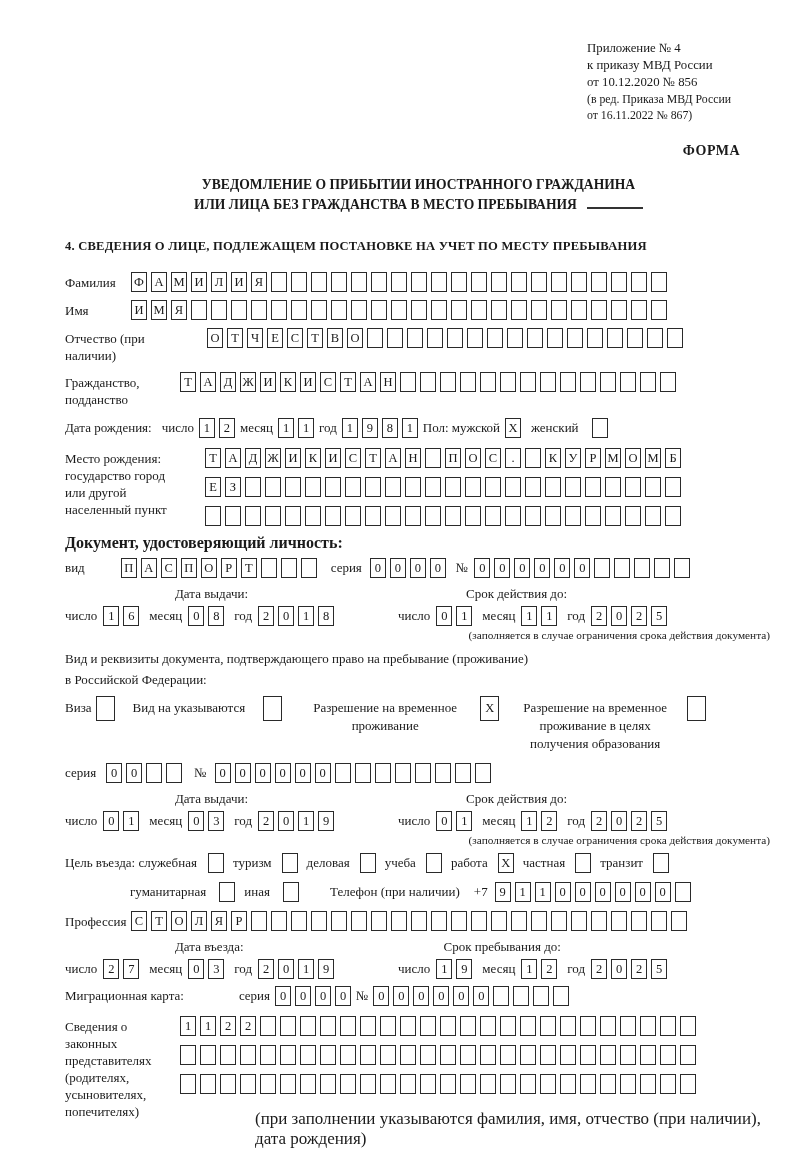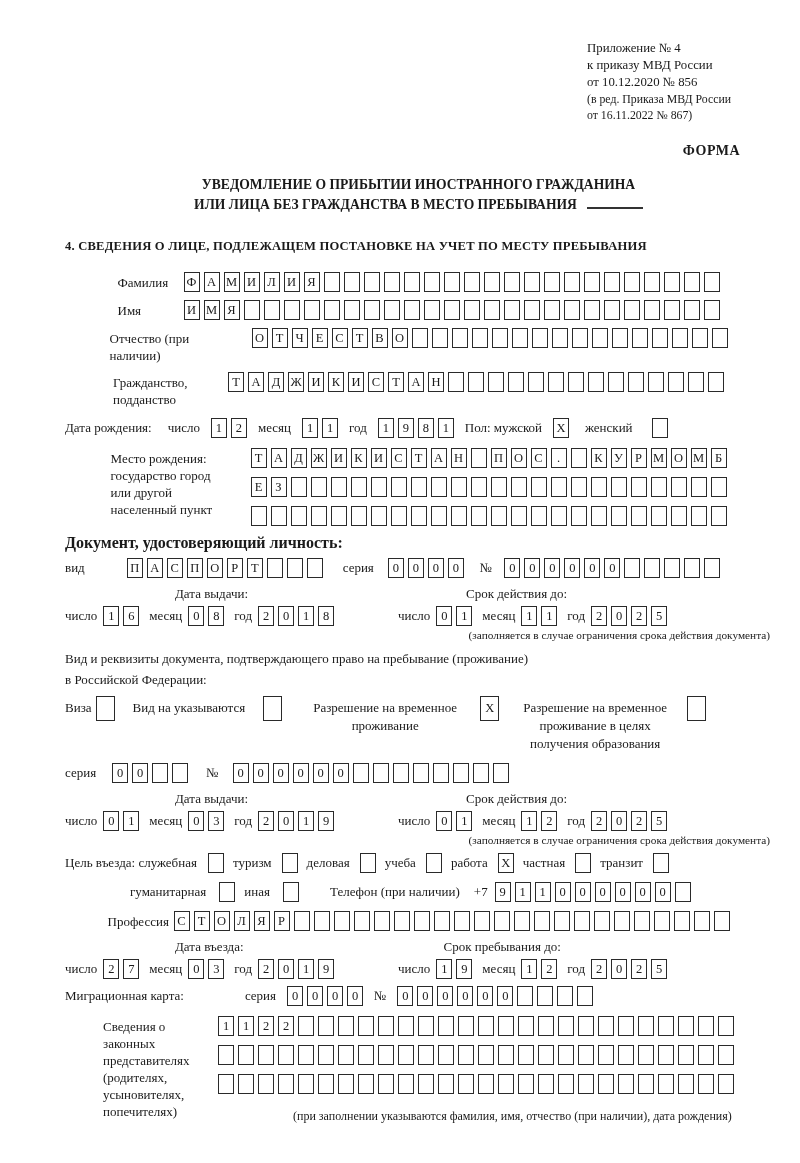--- a/index.html
+++ b/index.html
@@ -13,33 +13,33 @@
 
   .appendix { margin-left:522px; font-size:12.8px; line-height:17px; }
   .appendix .small { font-size:11.8px; line-height:16px; }
   .forma { text-align:right; padding-right:32px; font-weight:bold; font-size:14px; margin-top:20px; letter-spacing:.5px; }
 
   .title { text-align:center; font-weight:bold; font-size:13.6px; line-height:20px; margin-top:16px; }
   .title-blank { display:inline-block; width:56px; border-bottom:2px solid #333; height:12px; margin-left:10px; }
 
   .section-heading { font-weight:bold; font-size:12.6px; margin-top:24px; margin-bottom:18px; letter-spacing:.2px; }
 
-  .row { display:flex; align-items:flex-start; margin-bottom:8px;justify-content:center; }
+  .row { display:flex; align-items:flex-start; margin-bottom:8px; }
   .lbl { font-size:13px; line-height:17px; flex-shrink:0; padding-top:2px; }
   .cellrow { display:flex; gap:4px; flex-shrink:0; }
   .cell {
     width:16px; height:20px; border:1.5px solid #2a2a2a;
     display:flex; align-items:center; justify-content:center;
     font-size:12.5px; flex-shrink:0; background:#fff; line-height:1;
   }
   .multirows { display:flex; flex-direction:column; gap:9px; }
 
   .w66 { width:66px; } .w142 { width:142px; } .w115 { width:115px; } .w140 { width:140px; } .w115s { width:115px; }
 
-  .inline { display:flex; align-items:center; font-size:13px; flex-wrap:nowrap;gap:6px; }
+  .inline { display:flex; align-items:center; font-size:13px; flex-wrap:nowrap; }
   .inline .t { margin:0 5px; white-space:nowrap; }
 
   .dates { margin-bottom:7px; }
   .dheads { display:flex; font-size:13px; margin-bottom:4px; }
   .dh-left { margin-left:110px; }
   .dh-right { margin-left:218px; }
   .drow { display:flex; align-items:center; font-size:13px; }
   .drow .t { margin-right:6px; white-space:nowrap; }
   .drow .gap { width:54px; }
   .drow .cellrow { margin-right:10px; }
@@ -50,21 +50,21 @@
   .opts { display:flex; align-items:flex-start; margin:4px 0 10px 0; }
   .opts .cell { width:19px; height:25px; }
   .opt { display:flex; align-items:flex-start; }
   .opt .olbl { font-size:13px; line-height:18px; padding-top:3px; }
   .opt .center { text-align:center; }
 
   .purposes { display:flex; align-items:center; font-size:13px; margin-bottom:9px; flex-wrap:nowrap; }
   .purposes .p { display:flex; align-items:center; margin-right:9px; }
   .purposes .p .cell { margin-left:5px; }
 
-  .repr-note { font-size:12px; margin-left:75px; margin-top:6px; }
+  .repr-note { font-size:17px; margin-left:75px; margin-top:6px; }
 </style>
 </head>
 <body>
 
 <div class="page">
 
   <div class="appendix">
     <div>Приложение № 4</div>
     <div>к приказу МВД России</div>
     <div>от 10.12.2020 № 856</div>

